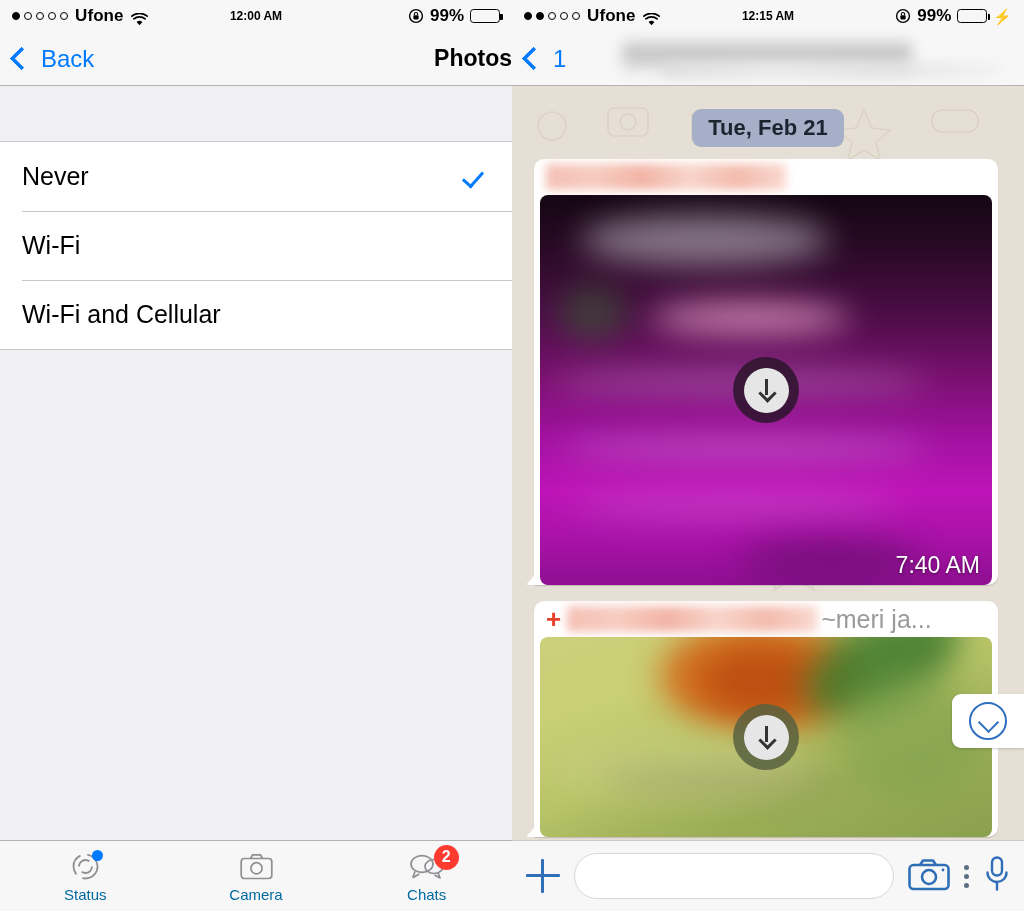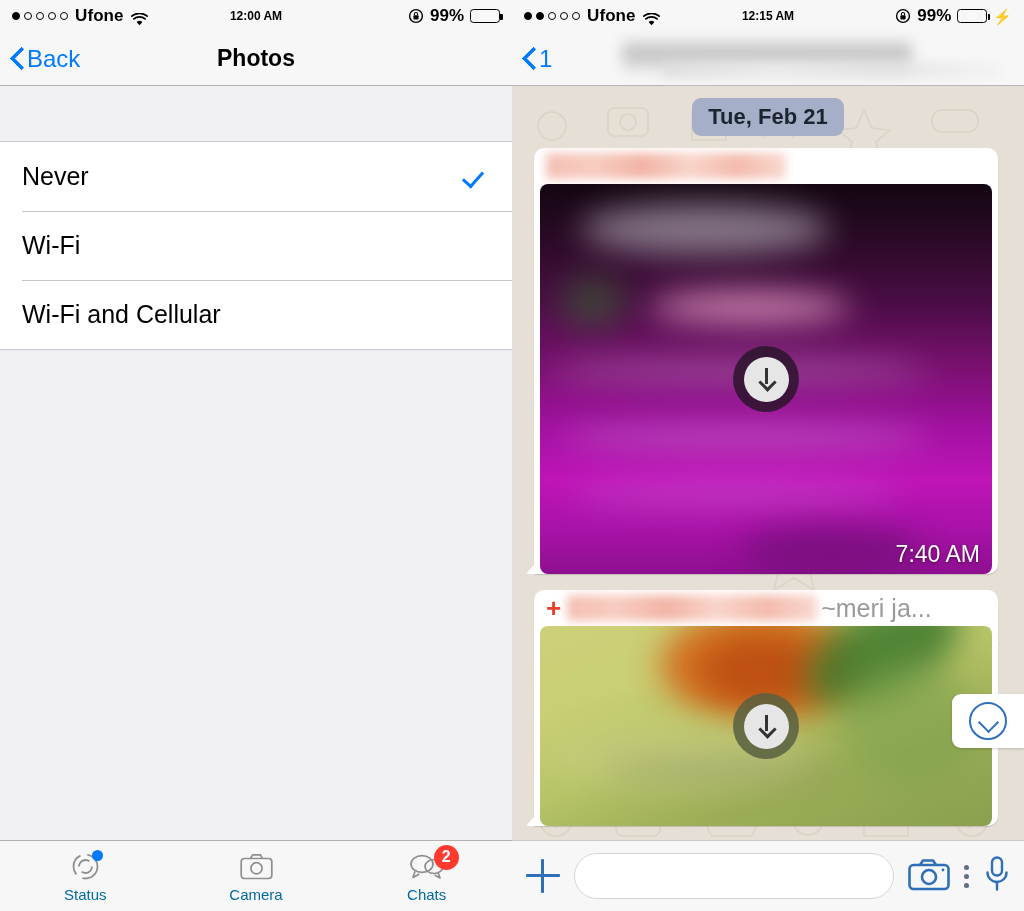--- a/index.html
+++ b/index.html
@@ -42,31 +42,31 @@
                  width:2.6px; height:6px; background:#000; border-radius:0 1px 1px 0;}
   .batt-fill { height: 100%; border-radius: 1.5px; }
   .bolt { font-size: 15px; font-weight: bold; line-height: 1; }
 
   
   .navbar {
     height: 54px; background: #F7F7F7; position: relative;
     display: flex; align-items: center; padding: 0 10px;
     border-bottom: 1px solid #B2B2B2;
   }
-  .nav-back { display: flex; align-items: center; gap: 2px; color: #007AFF;
+  .nav-back { display: flex; align-items: center; gap: 16px; color: #007AFF;
               font-size: 24px; cursor: pointer; }
   .chev { display: inline-block; width: 15px; height: 26px; position: relative; }
   .chev::before {
     content:''; position: absolute; left: 3px; top: 4px;
     width: 13px; height: 13px; border-left: 4px solid #007AFF;
     border-bottom: 4px solid #007AFF; transform: rotate(45deg);
     border-radius: 1px;
   }
   .nav-title {
-    position: absolute; left: 0; right: 0; text-align: center;
+    position: absolute; left: 0; right: 0; text-align: right;
     font-size: 23px; font-weight: bold; color: #000; pointer-events: none;
   }
   .nav-title-blur {
     position: absolute; left: 110px; top: 9px; width: 290px; height: 34px;
     background: linear-gradient(180deg,#cfcfcf 0%,#b9b9b9 45%,#e2e2e2 80%,#f0f0f0 100%);
     filter: blur(7px); opacity: .85; border-radius: 3px;
   }
   .nav-title-blur2 {
     position: absolute; left: 150px; top: 30px; width: 340px; height: 16px;
     background: linear-gradient(90deg,#dcdcdc,#ececec,#e0e0e0,#f2f2f2);
@@ -116,21 +116,21 @@
              border-radius: 50%; background: #007AFF; }
 
   
   .chat-scroll { position: relative; flex: 1; overflow: hidden;
                  background: #E4DDD4; }
   .wallpaper { position: absolute; inset: 0; opacity: .5; }
   .chat-inner { position: relative; padding: 12px 0 0 0; }
   .date-wrap { display: flex; justify-content: center; margin-bottom: 12px; }
   .date-chip {
     background: #A5B0C8; color: #1c2430; font-size: 22px; font-weight: bold;
-    padding: 6px 16px; border-radius: 9px;
+    padding: 6px 16px; border-radius: 9px; margin-top: 11px;
   }
   .bubble {
     position: relative; margin-left: 22px; width: 464px;
     background: #fff; border-radius: 10px 10px 10px 2px;
     box-shadow: 0 1px 1px rgba(0,0,0,.16); overflow: visible;
     margin-bottom: 16px;
   }
   .bubble::after {
     content:''; position: absolute; left: -8px; bottom: 0; width: 14px; height: 16px;
     background: #fff;

